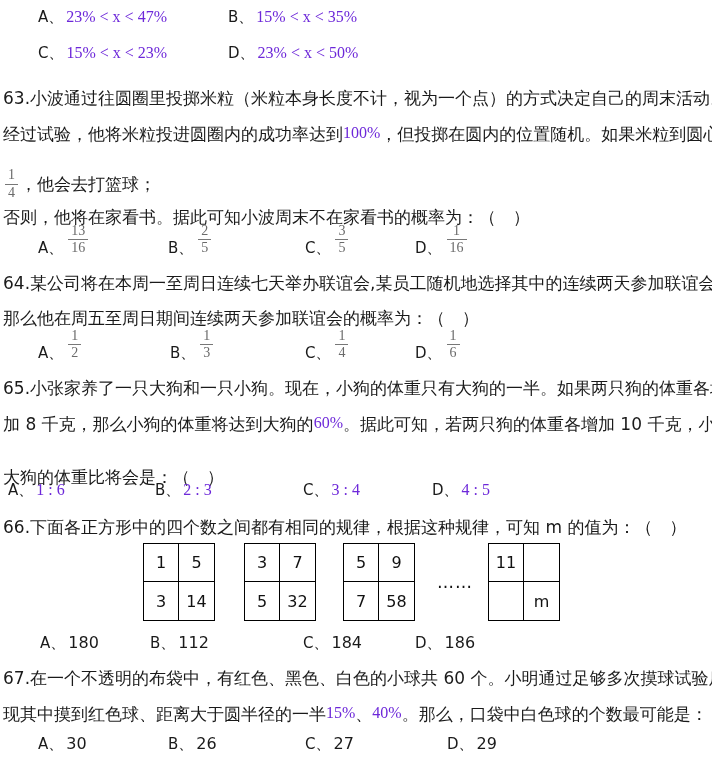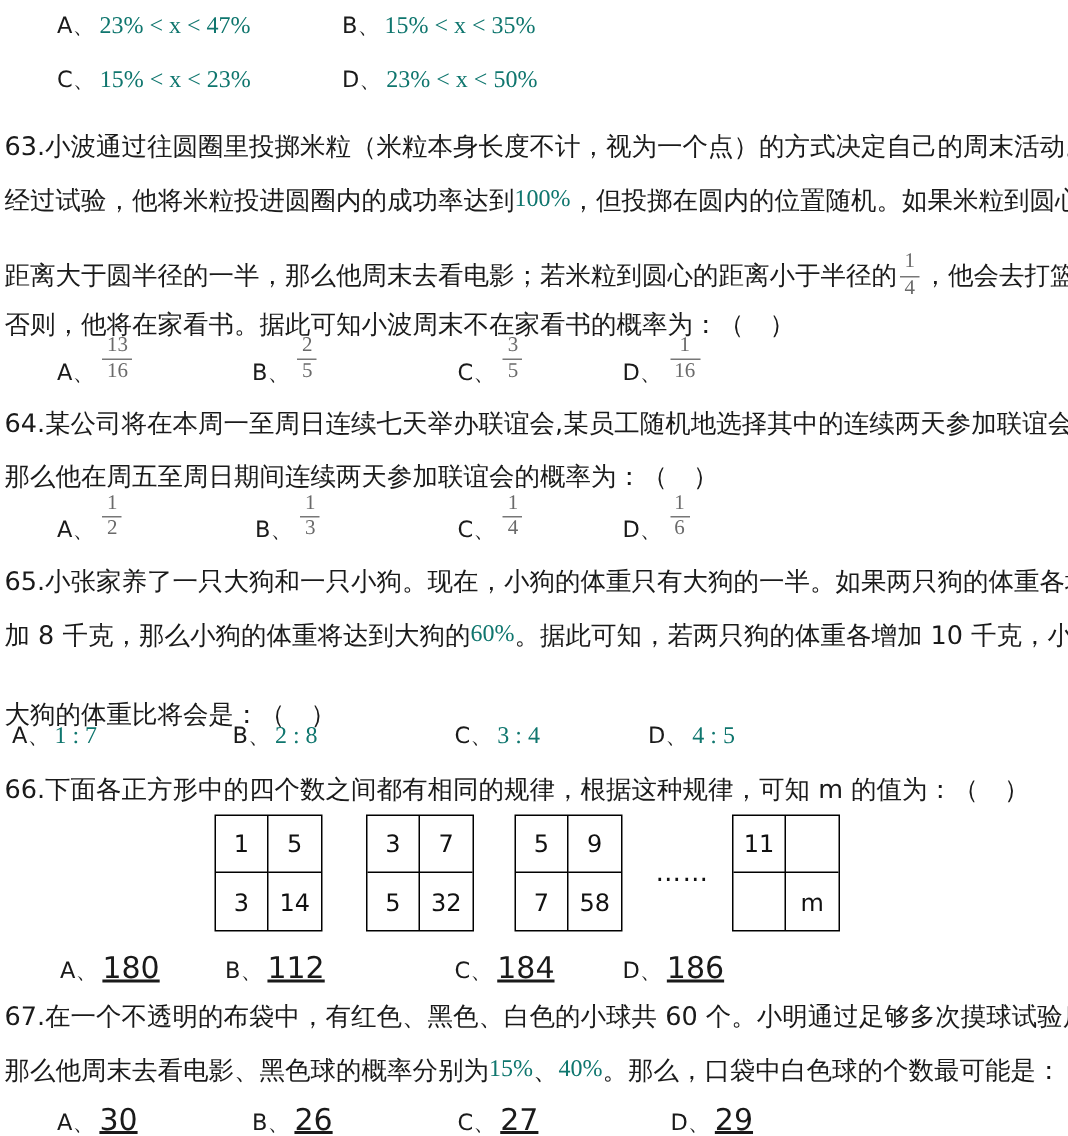--- a/index.html
+++ b/index.html
@@ -5,40 +5,40 @@
   * { margin:0; padding:0; box-sizing:border-box; }
   html,body { background:#ffffff; }
   body {
     width:712px; height:757px; position:relative; overflow:hidden;
     font-family:"DejaVu Sans", sans-serif;
     color:#1a1a1a; font-size:17px;
   }
   .line { position:absolute; left:3px; white-space:nowrap; line-height:22px; }
   .math {
     font-family:"Liberation Serif", serif;
-    color:#0f766e; font-size:16px;
+    color:#6d28d9; font-size:16px;
   }
   .raised { vertical-align:2px; }
   
   .frac {
     display:inline-block; text-align:center; vertical-align:middle;
     font-family:"Liberation Serif", serif; color:#6a6a6a;
     font-size:14px; line-height:1.15; margin:0 2px;
   }
   .frac .num { display:block; padding:0 3px; }
   .frac .den { display:block; padding:0 3px; border-top:1px solid #777; }
   
   .fracline { display:flex; align-items:center; height:42px; }
   
   .optrow { position:absolute; display:flex; white-space:nowrap; }
   .opt { display:flex; align-items:baseline; }
   .opt-label { font-size:15px; color:#1a1a1a; margin-right:3px; }
   .fracopts .opt { align-items:flex-end; }
   .fracopts .opt-label { line-height:1.1; }
-  .optval { font-size:20px;text-decoration:underline; }
+  .optval { font-size:16px; }
   
   #toprow1 .opt, #toprow2 .opt { width:190px; }
   #q63opts .opt:nth-child(1){width:130px} #q63opts .opt:nth-child(2){width:137px} #q63opts .opt:nth-child(3){width:110px}
   #q64opts .opt:nth-child(1){width:132px} #q64opts .opt:nth-child(2){width:135px} #q64opts .opt:nth-child(3){width:110px}
   #q65opts .opt:nth-child(1){width:147px} #q65opts .opt:nth-child(2){width:148px} #q65opts .opt:nth-child(3){width:129px}
   #q66opts .opt:nth-child(1){width:110px} #q66opts .opt:nth-child(2){width:153px} #q66opts .opt:nth-child(3){width:112px}
   #q67opts .opt:nth-child(1){width:130px} #q67opts .opt:nth-child(2){width:137px} #q67opts .opt:nth-child(3){width:142px}
   
   .gridrow { position:absolute; top:543px; left:143px; display:flex; align-items:center; }
   .square {
@@ -77,21 +77,20 @@
   </div>
   <div class="opt">
     <span class="opt-label">D、</span>
     <span class="math">23% &lt; x &lt; 50%</span>
   </div>
 </div>
 
 <div class="line" style="top:87px;">63.小波通过往圆圈里投掷米粒（米粒本身长度不计，视为一个点）的方式决定自己的周末活动。</div>
 <div class="line" style="top:122px;"><span>经过试验，他将米粒投进圆圈内的成功率达到</span><span class="math raised">100%</span><span>，但投掷在圆内的位置随机。如果米粒到圆心的</span></div>
 <div class="line fracline" style="top:163px;">
-  <span>距离大于圆半径的一半，那么他周末去看电影；若米粒到圆心的距离小于半径的</span>
   <span class="frac">
       <span class="num">1</span>
       <span class="den">4</span>
     </span>
   <span>，他会去打篮球；</span>
 </div>
 <div class="line" style="top:206px;">否则，他将在家看书。据此可知小波周末不在家看书的概率为：（　）</div>
 <div class="optrow fracopts" id="q63opts" style="top:223px; left:38px;">
   <div class="opt">
     <span class="opt-label">A、</span>
@@ -155,25 +154,25 @@
       </span>
   </div>
 </div>
 
 <div class="line" style="top:377px;">65.小张家养了一只大狗和一只小狗。现在，小狗的体重只有大狗的一半。如果两只狗的体重各增</div>
 <div class="line" style="top:412px;"><span>加 8 千克，那么小狗的体重将达到大狗的</span><span class="math raised">60%</span><span>。据此可知，若两只狗的体重各增加 10 千克，小狗、</span></div>
 <div class="line" style="top:438px;margin-top:28px;">大狗的体重比将会是：（　）</div>
 <div class="optrow" id="q65opts" style="top:481px; left:8px;">
   <div class="opt">
     <span class="opt-label">A、</span>
-    <span class="math">1 : 7</span>
-  </div>
-  <div class="opt">
-    <span class="opt-label">B、</span>
-    <span class="math">2 : 8</span>
+    <span class="math">1 : 6</span>
+  </div>
+  <div class="opt">
+    <span class="opt-label">B、</span>
+    <span class="math">2 : 3</span>
   </div>
   <div class="opt">
     <span class="opt-label">C、</span>
     <span class="math">3 : 4</span>
   </div>
   <div class="opt">
     <span class="opt-label">D、</span>
     <span class="math">4 : 5</span>
   </div>
 </div>
@@ -219,21 +218,21 @@
     <span class="opt-label">C、</span>
     <span class="optval">184</span>
   </div>
   <div class="opt">
     <span class="opt-label">D、</span>
     <span class="optval">186</span>
   </div>
 </div>
 
 <div class="line" style="top:667px;">67.在一个不透明的布袋中，有红色、黑色、白色的小球共 60 个。小明通过足够多次摸球试验后发</div>
-<div class="line" style="top:702px;"><span>那么他周末去看电影、黑色球的概率分别为</span><span class="math raised">15%</span><span>、</span><span class="math raised">40%</span><span>。那么，口袋中白色球的个数最可能是：（　）</span></div>
+<div class="line" style="top:702px;"><span>现其中摸到红色球、距离大于圆半径的一半</span><span class="math raised">15%</span><span>、</span><span class="math raised">40%</span><span>。那么，口袋中白色球的个数最可能是：（　）</span></div>
 <div class="optrow" id="q67opts" style="top:734px; left:38px;">
   <div class="opt">
     <span class="opt-label">A、</span>
     <span class="optval">30</span>
   </div>
   <div class="opt">
     <span class="opt-label">B、</span>
     <span class="optval">26</span>
   </div>
   <div class="opt">

